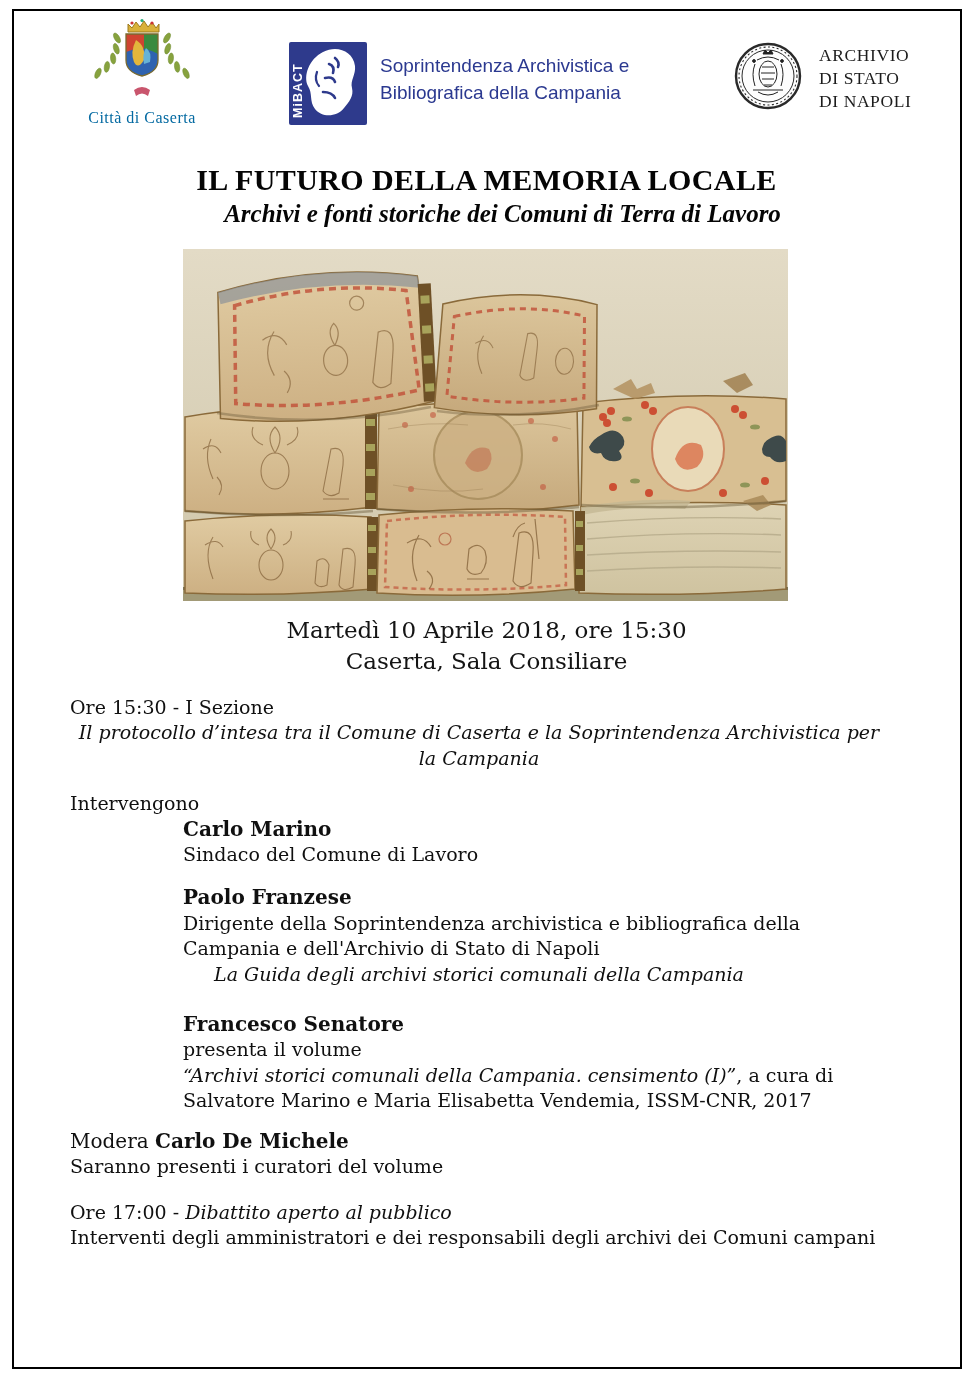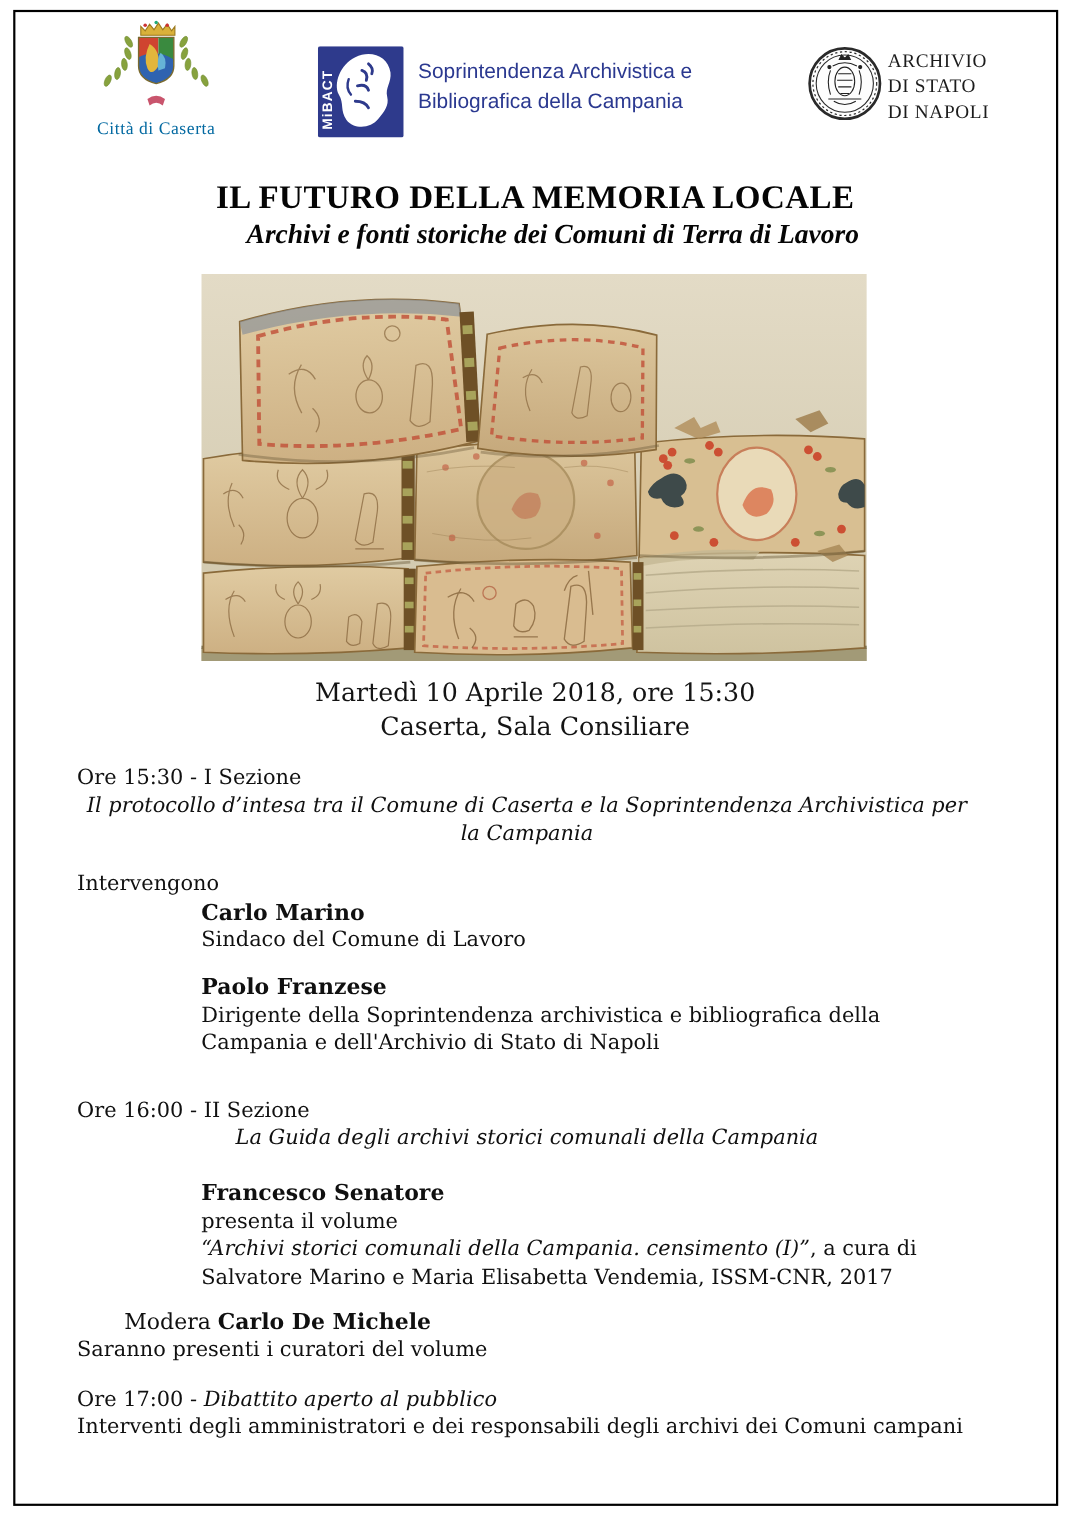--- a/index.html
+++ b/index.html
@@ -21,21 +21,21 @@
   .logo-caserta { position:absolute; left:72px; top:18px; width:140px; text-align:center; }
   .logo-caserta .caption {
     font-family:"Liberation Serif", serif;
     font-size:16px; color:#0369a1; letter-spacing:0.5px; margin-top:1px;
   }
   .logo-mibact { position:absolute; left:289px; top:42px; display:flex; gap:13px; }
   .logo-mibact .org-name {
     font-family:"Liberation Sans", sans-serif;
     font-size:19px; line-height:27px; color:#2b3990; padding-top:10px;
   }
-  .logo-asn { position:absolute; left:733px; top:40px; display:flex; gap:4px; align-items:center; }
+  .logo-asn { position:absolute; left:733px; top:40px; display:flex; gap:16px; align-items:center; }
   .logo-asn .asn-text {
     font-family:"Liberation Serif", serif;
     font-size:17.5px; line-height:23px; letter-spacing:0.6px; color:#1c1c1c;
   }
   
   .title-block { text-align:center; margin-top:13px; font-family:"Liberation Serif", serif; color:#050505; }
   .title-main { font-size:30px; font-weight:bold; letter-spacing:0.4px; }
   .title-sub  { font-size:25px; font-weight:bold; font-style:italic; margin-top:3px;padding-left:32px; }
   
   .photo { display:block; margin:21px 0 0 183px; }
@@ -44,21 +44,21 @@
   
   .program { margin:18px 0 0 70px; width:818px; font-size:19px; line-height:25.4px; }
   .it { font-style:italic;text-align:center; }
   .name { font-weight:bold; font-size:20px; }
   .ind { margin-left:113px; width:714px; }
   .mt20 { margin-top:20px; }
   .mt18 { margin-top:18px; }
   .mt23 { }
   .mt25 { margin-top:25px; }
   .mt35 { margin-top:35px; }
-  .mt15 { margin-top:15px;margin-left:43px; }
+  .mt15 { margin-top:15px; }
   .modera-line { font-size:20px; }
 </style>
 </head>
 <body>
 
 <div class="page">
   <div class="frame"></div>
 
   <div class="header">
 
@@ -336,21 +336,20 @@
     <div class="ind">
       <div class="name">Carlo Marino</div>
       <div>Sindaco del Comune di Lavoro</div>
     </div>
 
     <div class="ind mt18">
       <div class="name">Paolo Franzese</div>
       <div>Dirigente della Soprintendenza archivistica e bibliografica della Campania e dell'Archivio di Stato di Napoli</div>
     </div>
 
-    <div class="mt35">Ore 16:00 - II Sezione</div>
     <div class="it">La Guida degli archivi storici comunali della Campania</div>
 
     <div class="ind mt25">
       <div class="name">Francesco Senatore</div>
       <div>presenta il volume</div>
       <div><span class="it">“Archivi storici comunali della Campania. censimento (I)”</span><span>, a cura di Salvatore Marino e Maria Elisabetta Vendemia, ISSM-CNR, 2017</span></div>
     </div>
 
     <div class="mt15 modera-line"><span>Modera </span><span class="name">Carlo De Michele</span></div>
 

